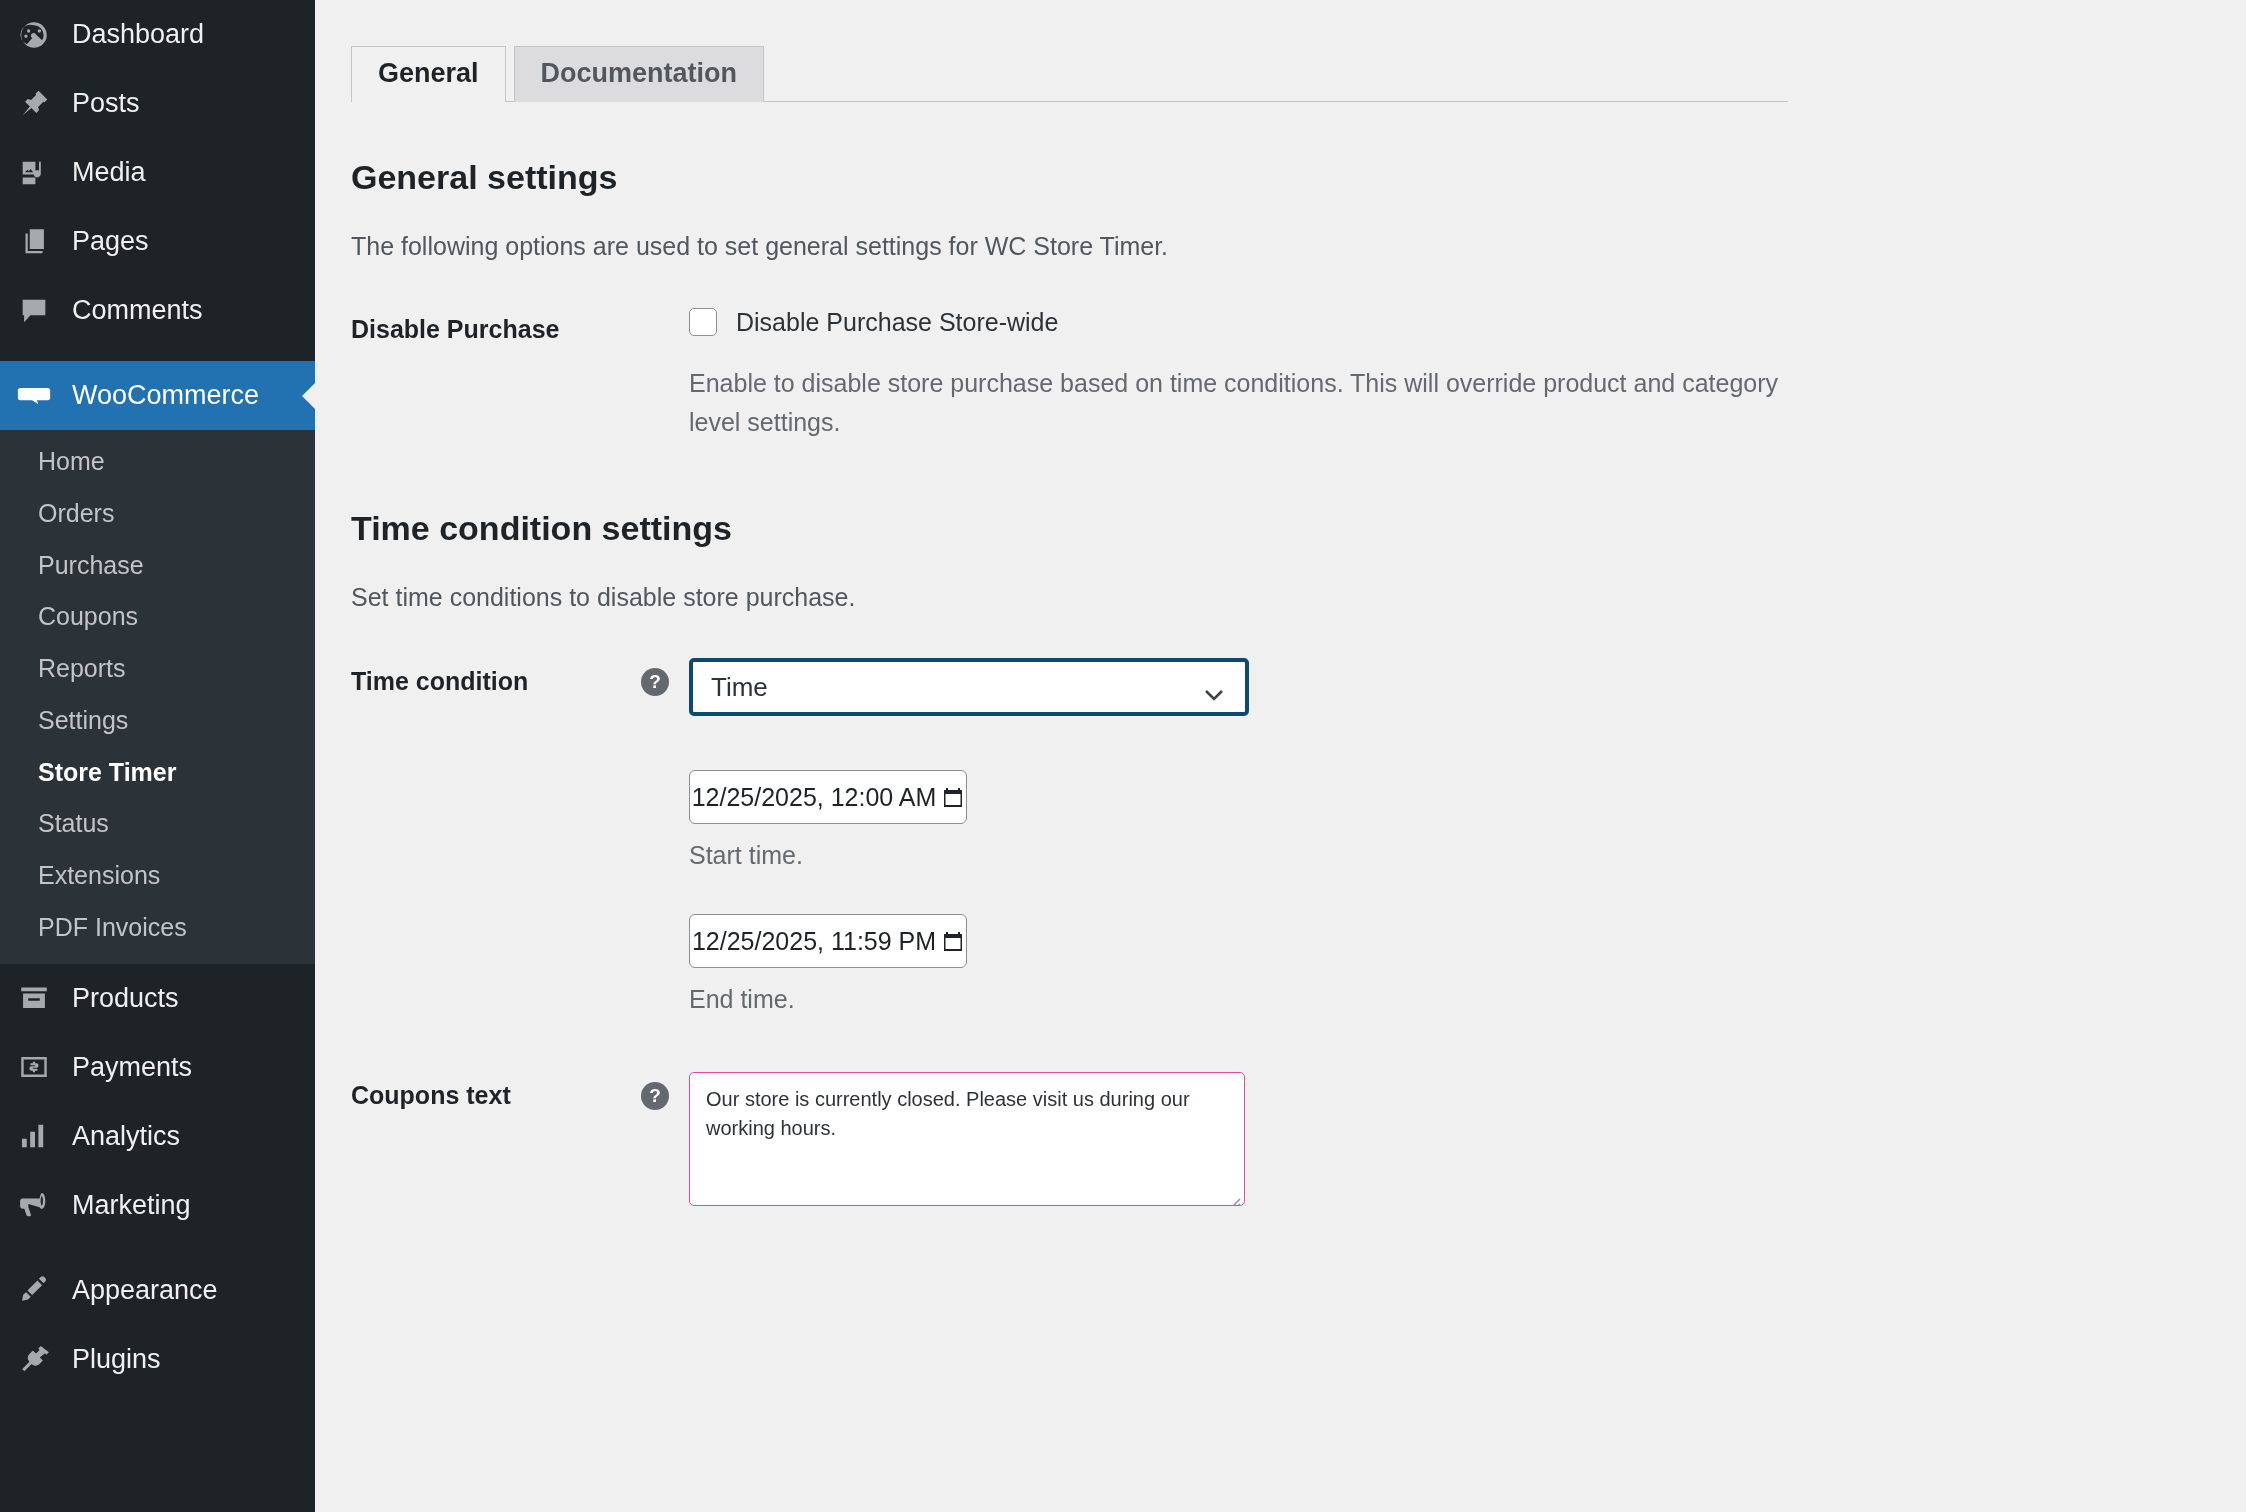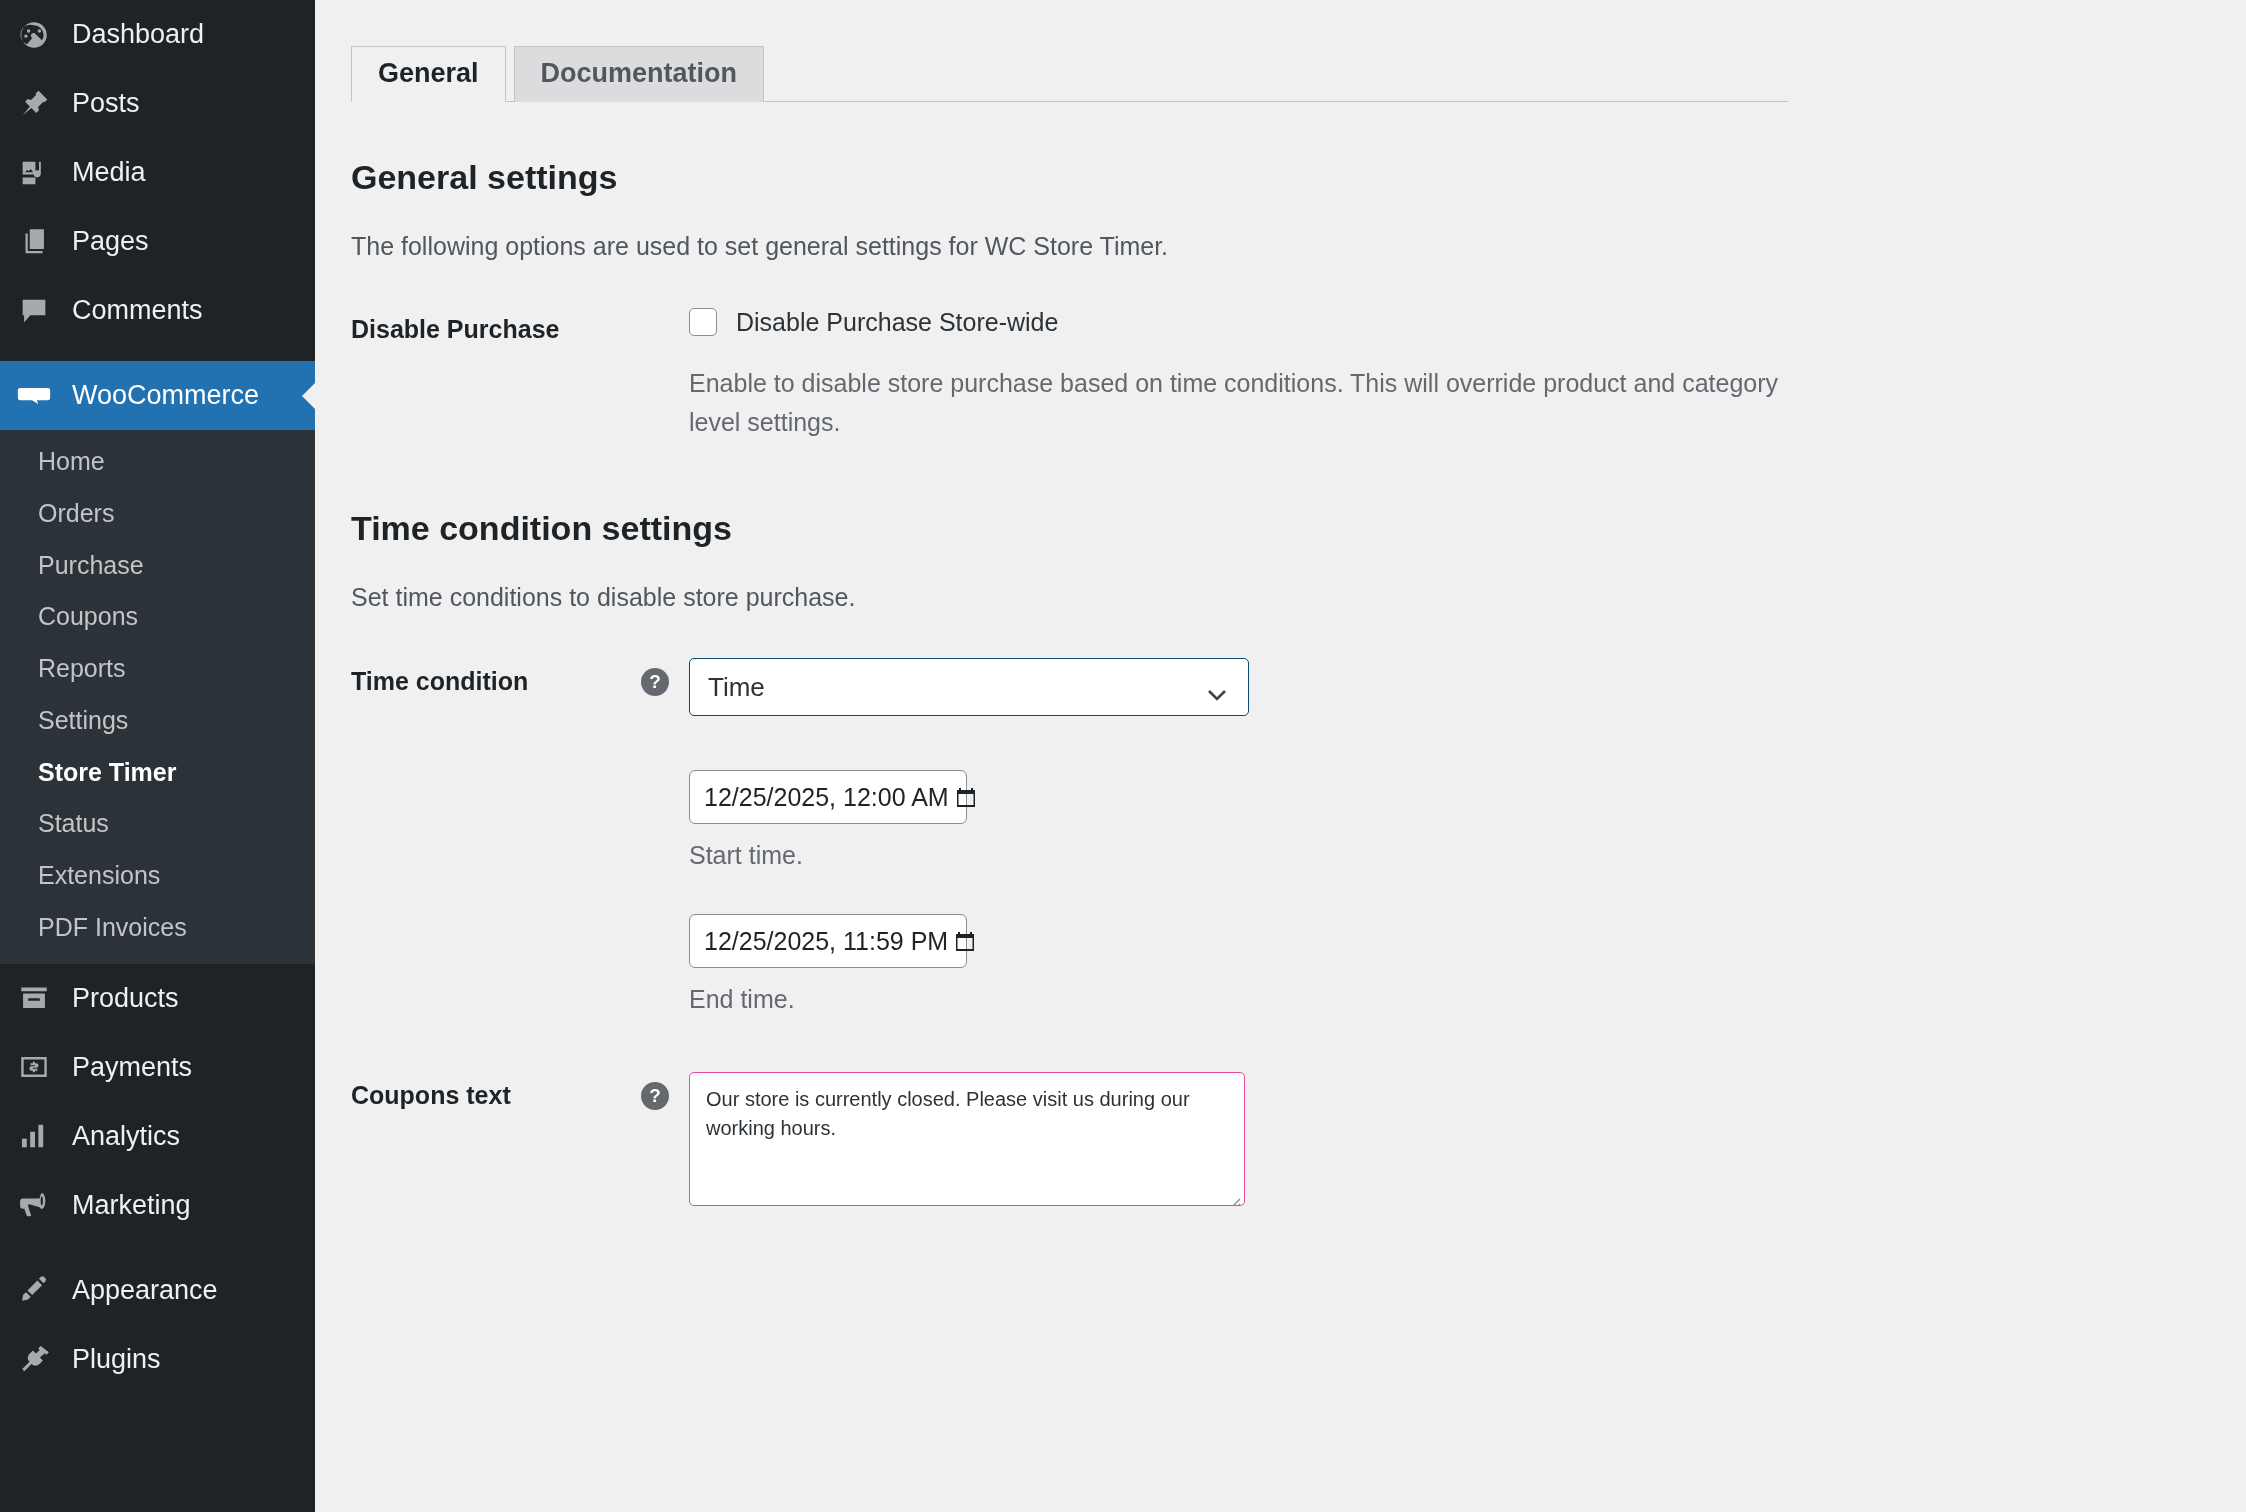--- a/index.html
+++ b/index.html
@@ -192,21 +192,21 @@
     margin-top: 26px;
     max-width: 1340px;
   }
 
   
   .wp-select {
     position: relative;
     width: 560px;
     height: 58px;
     background: #fff;
-    border: 1px solid #0c4a6e;
+    border: 4px solid #0c4a6e;
     border-radius: 5px;
     display: flex;
     align-items: center;
     padding: 0 18px;
     font-size: 26px;
     color: #2c3338;
     cursor: pointer;
   }
   .wp-select .chev {
     position: absolute;
@@ -223,20 +223,21 @@
     height: 54px;
     border: 1px solid #8c8f94;
     border-radius: 6px;
     background: #fff;
     display: flex;
     align-items: center;
     padding: 0 14px;
     font-size: 25px;
     color: #1d2327;
     cursor: text;
+    justify-content: center;
   }
   .dt-input .dt-val { flex: 1; white-space: nowrap; }
   .cal-icon { width: 22px; height: 24px; flex: none; margin-left: 6px; }
   .cal-icon svg { width: 22px; height: 24px; fill: #1d2327; }
   .dt-desc {
     font-size: 25px;
     color: #646970;
     margin-top: 17px;
   }
 

